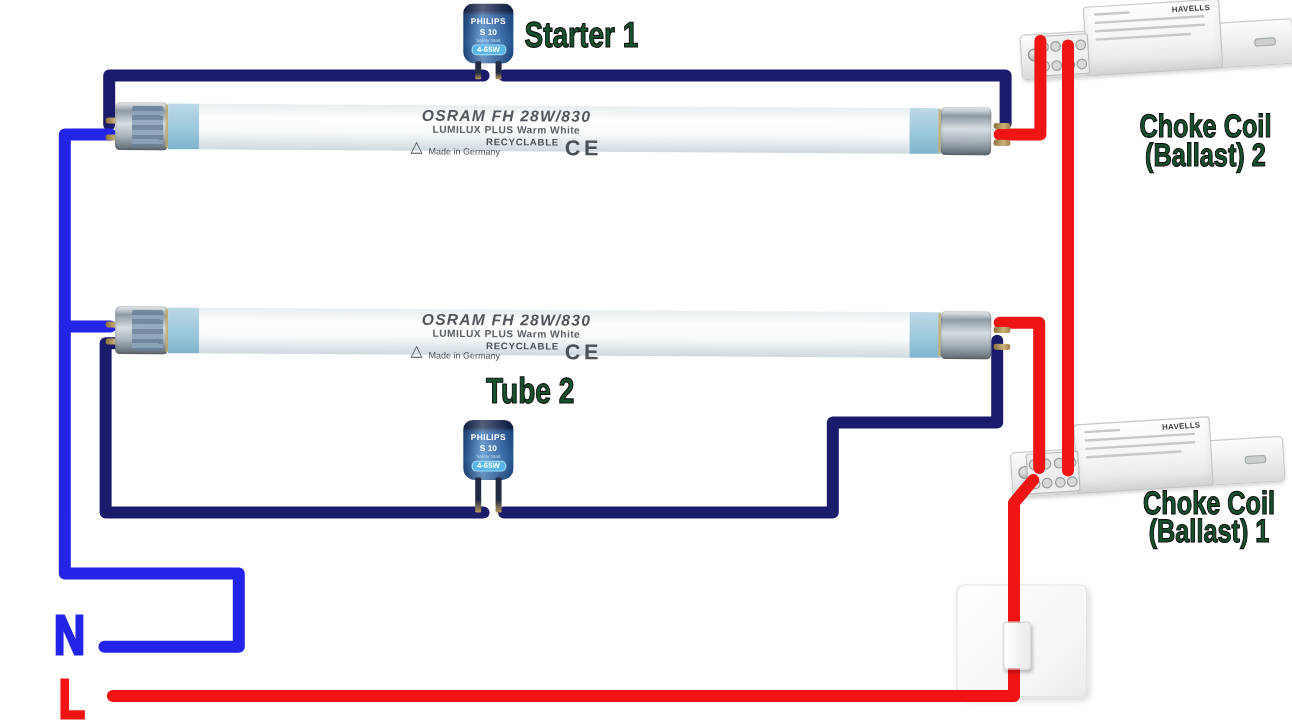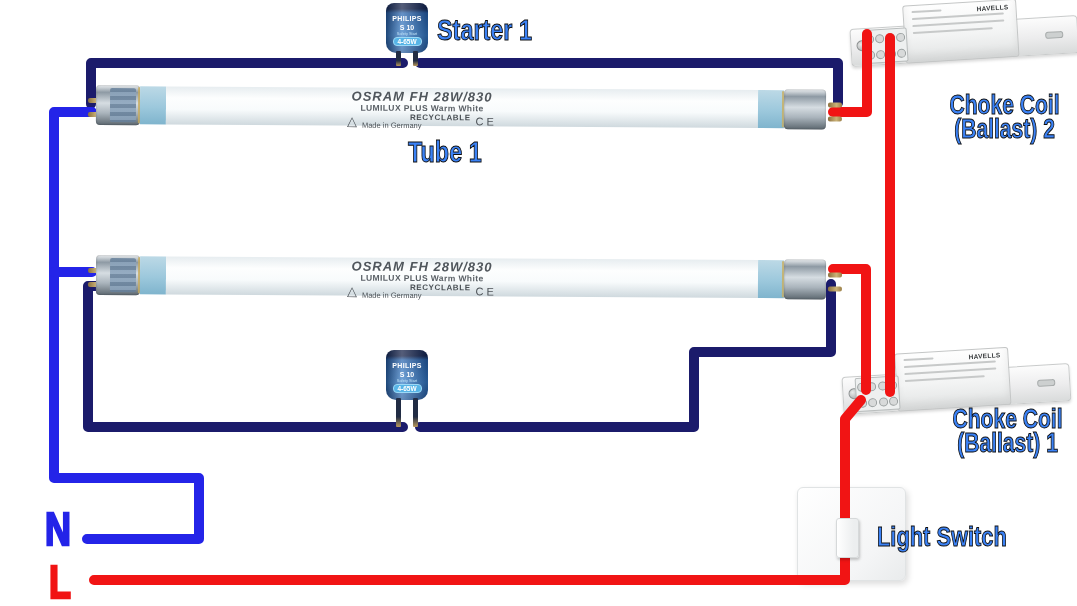--- a/index.html
+++ b/index.html
@@ -1,21 +1,21 @@
 <!DOCTYPE html>
 <html><head>
 <meta charset="utf-8">
 <style>
   html,body{margin:0;padding:0;background:#fff;}
   #stage{position:relative;width:1077px;height:606px;background:#ffffff;overflow:hidden;
          font-family:"Liberation Sans",sans-serif;}
   
   #wires{position:absolute;left:0;top:0;z-index:2;}
   
-  .lbl{position:absolute;z-index:6;font-weight:700;color:#3b82f6;white-space:nowrap;
+  .lbl{position:absolute;z-index:6;font-weight:700;color:#14532d;white-space:nowrap;
        -webkit-text-stroke:1px #0e0e0e;}
   .xs{display:inline-block;transform:scaleX(.78);transform-origin:left center;}
   .lbl-center{text-align:center;}
   .lbl-center .xs{transform-origin:center center;}
   .nl{font-size:46px;-webkit-text-stroke:2.5px currentColor;}
   
   .tube{position:absolute;width:750px;height:40px;z-index:3;transform:rotate(.35deg);transform-origin:left center;}
   .tube .pin{position:absolute;width:14px;height:5px;border-radius:2px;
              background:linear-gradient(90deg,#8a6f3e,#cbb277 60%,#9b7f47);}
   .tube .pin.pl{left:-4px;} .tube .pin.pr{left:736px;}
@@ -32,21 +32,21 @@
   .tube .body{position:absolute;left:74px;top:1px;width:592px;height:38px;
               background:linear-gradient(180deg,#e7edf0 0%,#fdfefe 30%,#f8fbfc 60%,#cfd9de 100%);}
   .tube-print{position:absolute;left:140px;top:3px;width:380px;text-align:center;color:#4b5156;z-index:4;line-height:1.05;}
   .tp-model{font-size:13px;font-style:italic;font-weight:700;letter-spacing:1px;color:#50565c;}
   .tp-series{font-size:8.5px;font-weight:700;letter-spacing:.4px;color:#5a6066;}
   .tp-row{display:flex;justify-content:center;align-items:center;gap:5px;margin-top:1px;}
   .tp-recycle{font-size:13px;line-height:10px;color:#4b5156;}
   .tp-mid{text-align:left;}
   .tp-recyclable{font-size:8px;font-weight:700;letter-spacing:.6px;margin-left:48px;}
   .tp-origin{font-size:7.5px;}
-  .tp-ce{font-size:11px;font-weight:400;letter-spacing:3px;text-align:right;}
+  .tp-ce{font-size:18px;font-weight:700;letter-spacing:3px;text-align:right;}
   
   .starter{position:absolute;width:42px;height:50px;z-index:4;}
   .starter .sbody{position:absolute;inset:0;border-radius:8px 8px 10px 10px;text-align:center;
      background:linear-gradient(90deg,rgba(8,25,55,.55),rgba(255,255,255,.28) 38%,rgba(8,25,55,.38) 96%),
                 linear-gradient(180deg,#131f46 0 12%,#2b67b0 20%,#3b82cc 65%,#2a5f9f 100%);}
   .st-brand{margin-top:12px;font-size:7px;font-weight:700;color:#fff;letter-spacing:.3px;}
   .st-model{margin-top:2px;font-size:7px;font-weight:700;color:#fff;}
   .st-sub{font-size:6px;transform:scale(.65);color:#bfe0f5;}
   .st-range{margin:0 auto;width:27px;font-size:6.5px;font-weight:700;color:#fff;background:#57b4e6;
             border:1px solid #9cd9f6;border-radius:4px;}
@@ -223,29 +223,28 @@
         <div class="trm"></div>
         <div class="trm"></div>
         <div class="trm"></div>
     </div>
   </div>
 
   <div class="switch-plate"></div>
   <div class="switch-rocker"></div>
 
   <div class="lbl" style="left:437px;top:13px;font-size:30px;"><span class="xs">Starter 1</span></div>
-  <div class="lbl" style="left:408px;top:135px;font-size:30px;"><span class="xs">Tube 1</span></div>
+  <div class="lbl" style="left:405px;top:310px;font-size:30px;"><span class="xs">Tube 2</span></div>
 
   <div class="lbl lbl-center" style="left:930px;top:93px;width:150px;font-size:27px;line-height:24px;">
     <span class="xs">Choke Coil</span><br>
     <span class="xs">(Ballast) 2</span>
   </div>
   <div class="lbl lbl-center" style="left:933px;top:407px;width:150px;font-size:27px;line-height:24px;">
     <span class="xs">Choke Coil</span><br>
     <span class="xs">(Ballast) 1</span>
   </div>
 
-  <div class="lbl" style="left:877px;top:521px;font-size:28px;"><span class="xs">Light Switch</span></div>
 
   <div class="lbl nl" style="left:45px;top:502px;color:#2424e8;"><span class="xs">N</span></div>
   <div class="lbl nl" style="left:49px;top:555px;color:#f11414;"><span class="xs">L</span></div>
 
 </div>
 
 </body></html>

